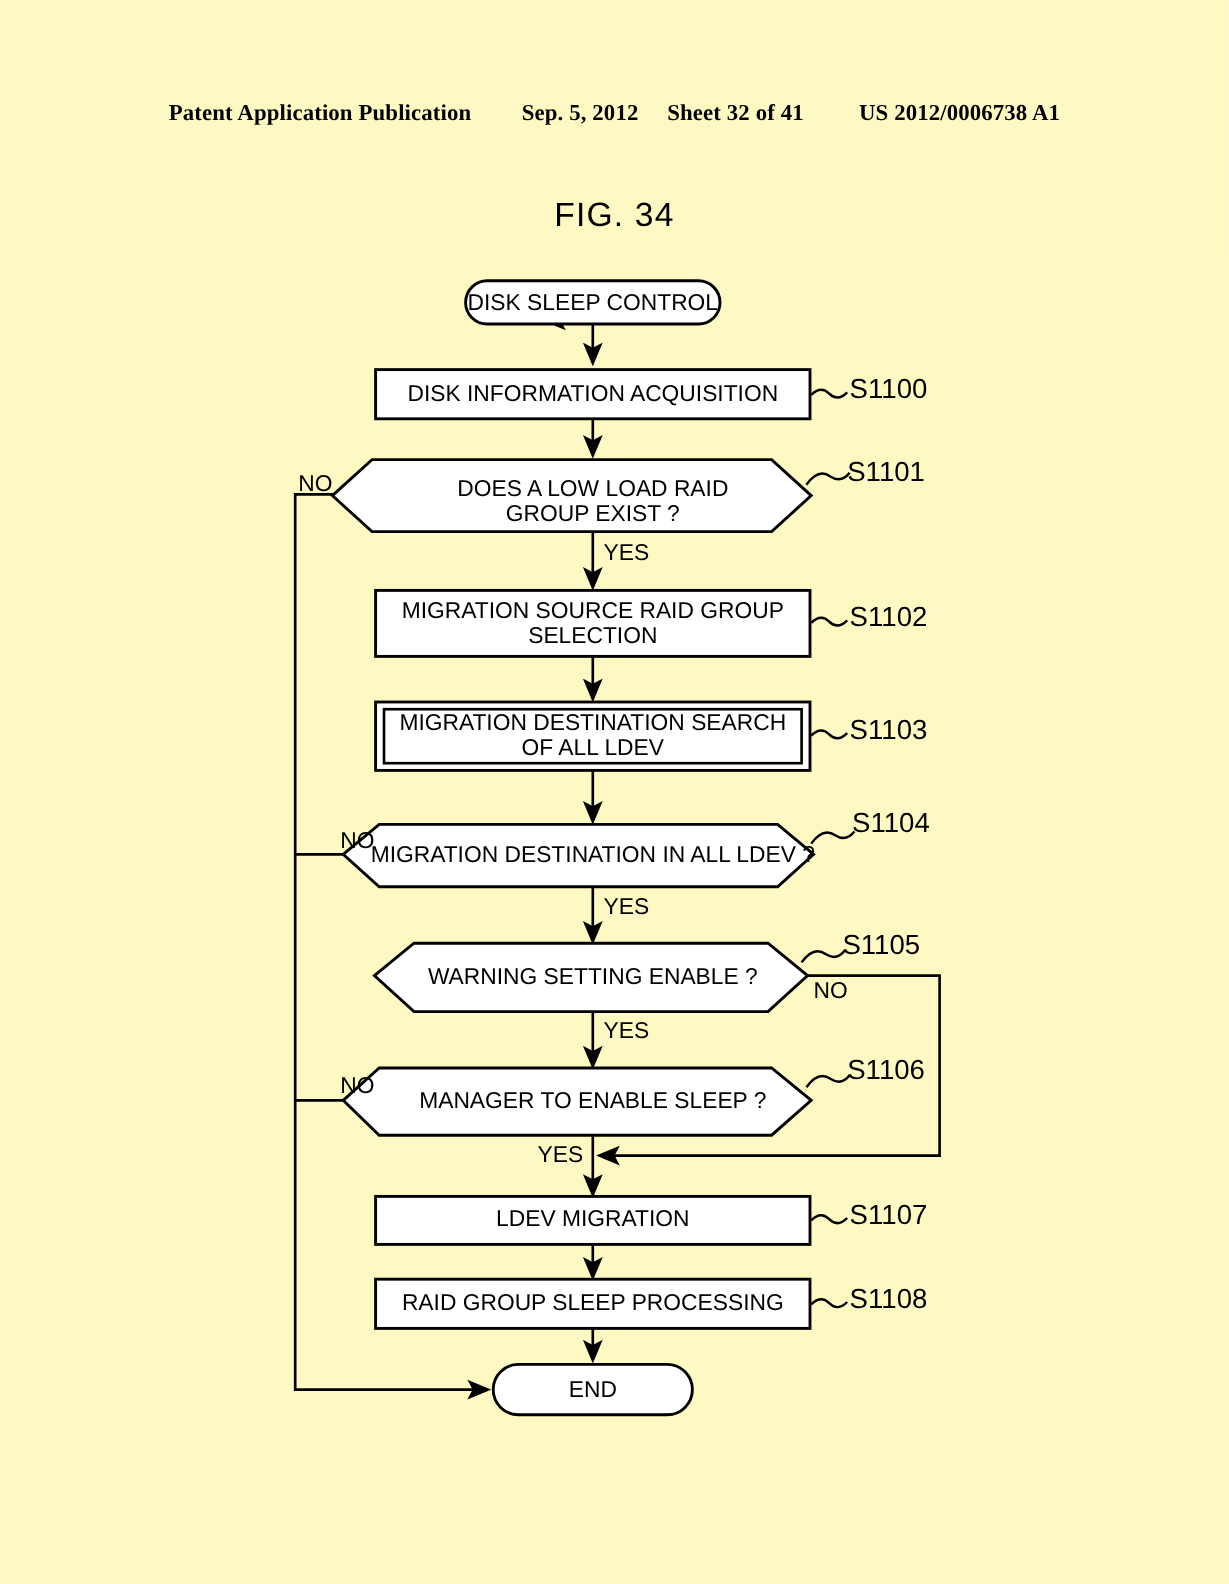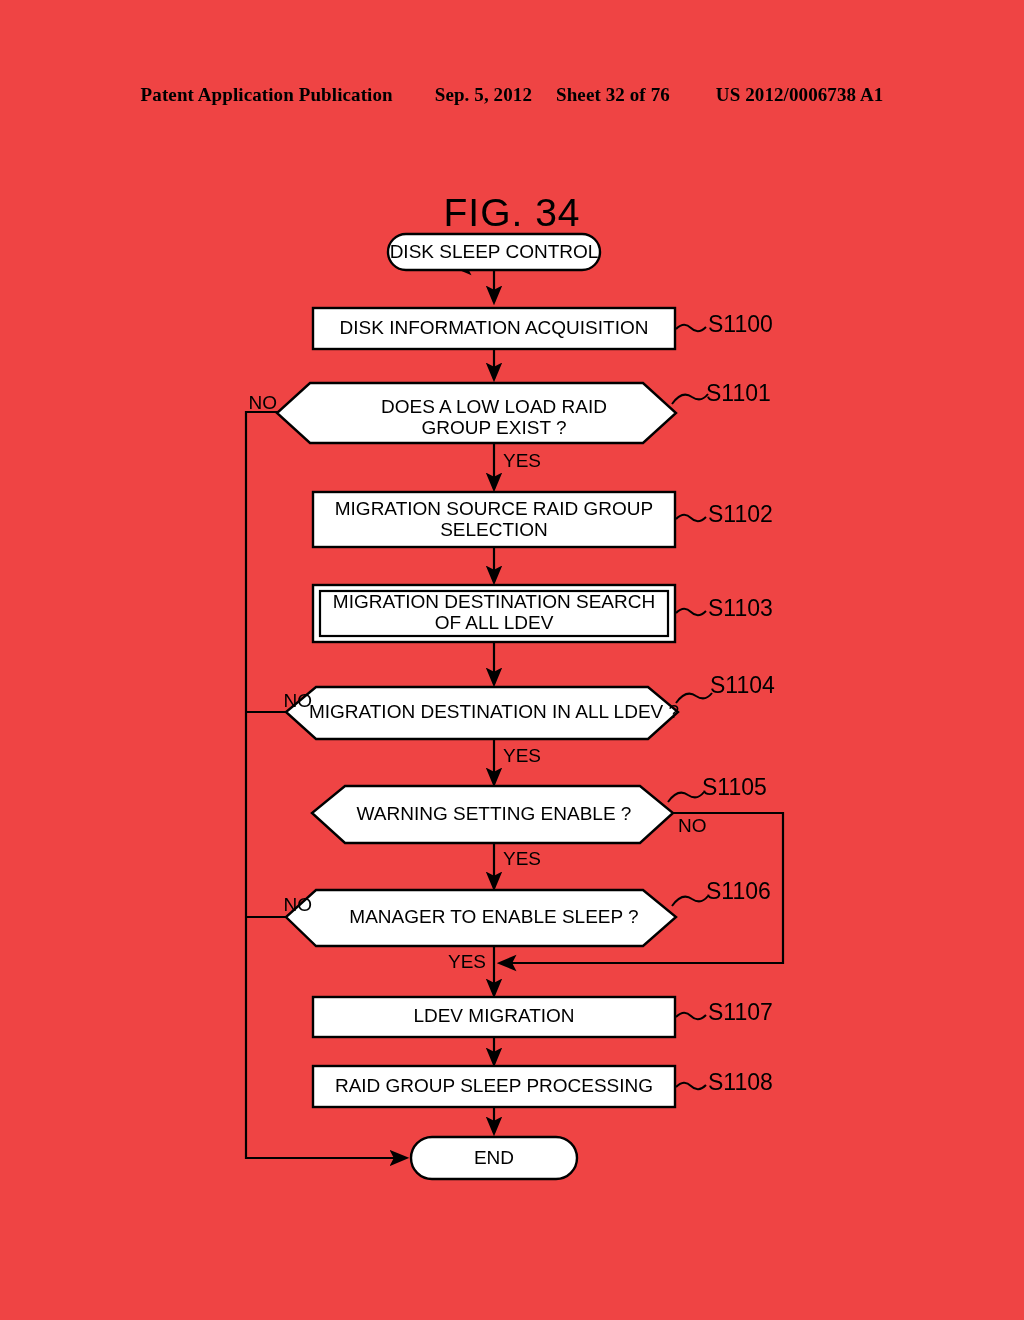--- a/index.html
+++ b/index.html
@@ -12,21 +12,21 @@
     height: 1320px;
     font-family: "Liberation Sans", sans-serif;
     color: #000000;
     position: relative;
     overflow: hidden;
   }
   #page {
     position: relative;
     width: 1024px;
     height: 1320px;
-    background: #ef4444;
+    background: #fef9c3;
   }
   
   .pub-header {
     position: absolute;
     top: 84px;
     left: 0;
     width: 1024px;
     display: flex;
     justify-content: center;
     align-items: baseline;
@@ -42,24 +42,23 @@
   .gap-xl { width: 46px; display: inline-block; }
 
   
   .fig-title {
     position: absolute;
     top: 163px;
     left: 0;
     width: 1024px;
     text-align: center;
     font-family: "Liberation Sans", sans-serif;
-    font-size: 39px;
+    font-size: 28px;
     font-weight: normal;
     letter-spacing: 1px;
-    margin-top: 28px;
   }
 
   
   svg#flow {
     position: absolute;
     top: 0;
     left: 0;
     width: 1024px;
     height: 1320px;
     display: block;
@@ -81,21 +80,21 @@
 </head>
 <body>
 
 <div id="page">
 
   <div class="pub-header">
     <span class="seg">Patent Application Publication</span>
     <span class="gap-lg"></span>
     <span class="seg">Sep. 5, 2012</span>
     <span class="gap-md"></span>
-    <span class="seg">Sheet 32 of 76</span>
+    <span class="seg">Sheet 32 of 41</span>
     <span class="gap-xl"></span>
     <span class="seg">US 2012/0006738 A1</span>
   </div>
 
   <div class="fig-title">FIG. 34</div>
 
   <svg id="flow" viewBox="0 0 1024 1320">
     <defs>
       <marker id="arrowDown" viewBox="0 0 12 12" refX="6" refY="10" markerWidth="9" markerHeight="9" orient="auto-start-reverse">
         <path d="M 6 12 L 1 0 L 6 2.6 L 11 0 Z" fill="#000000"></path>

